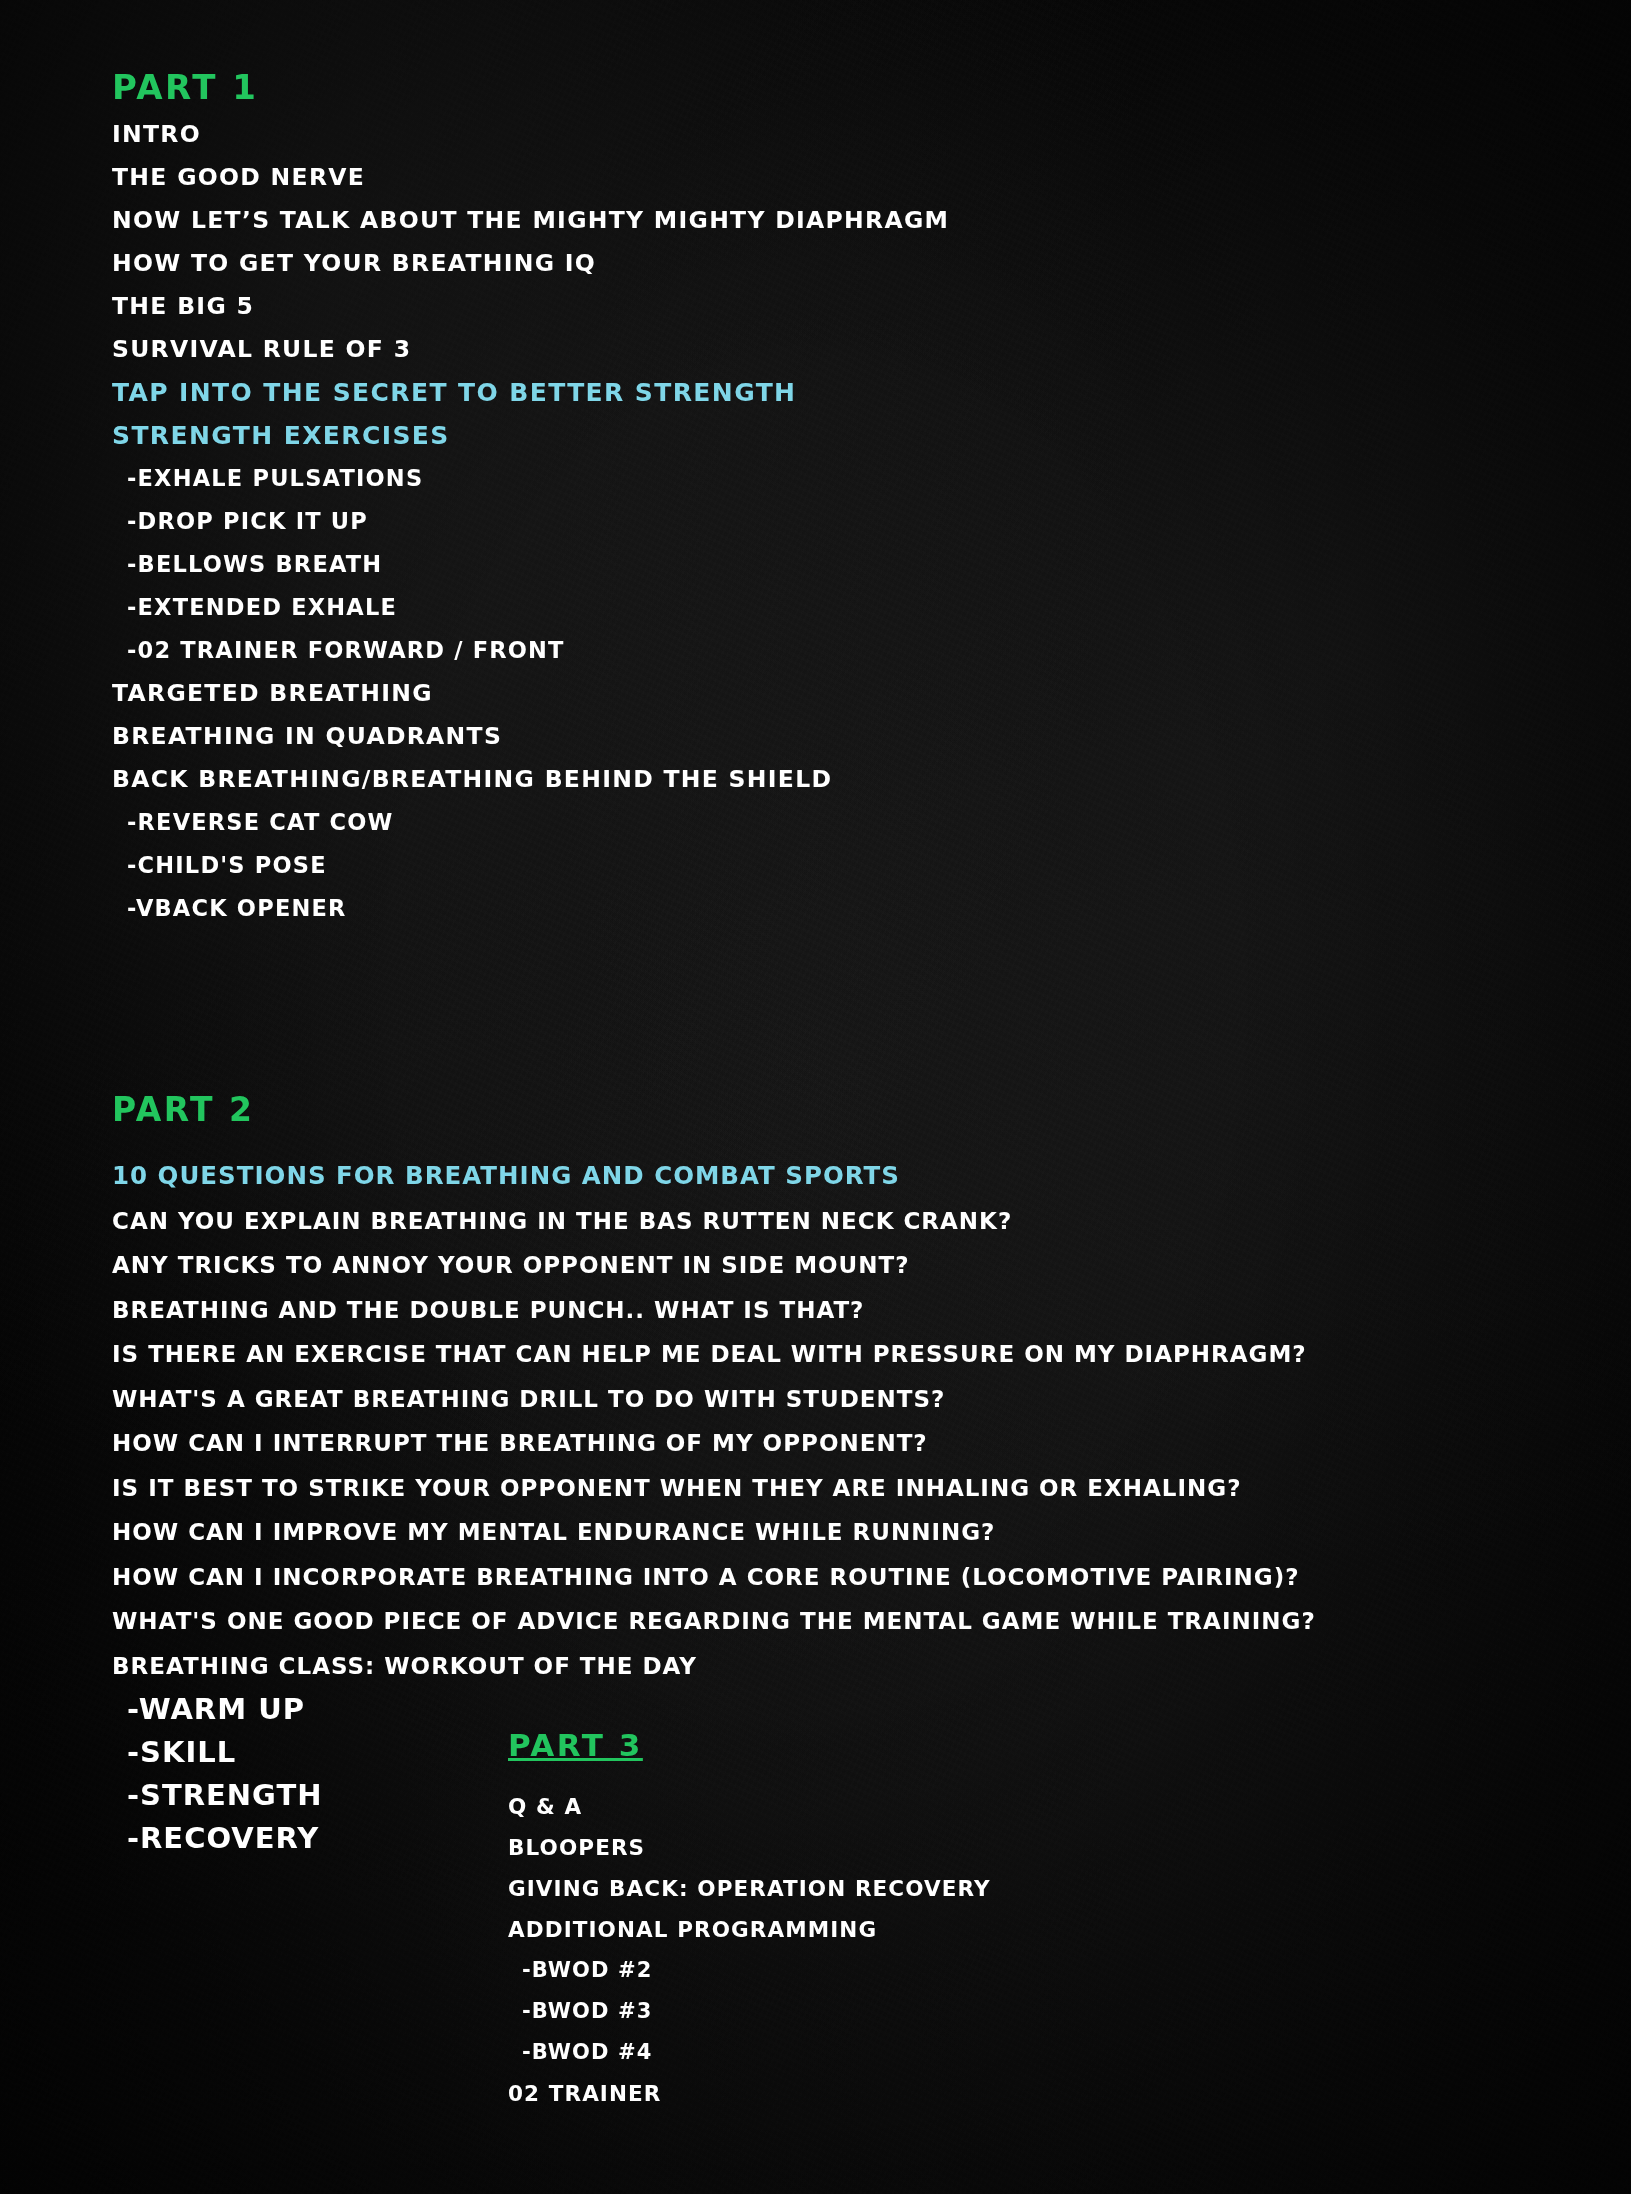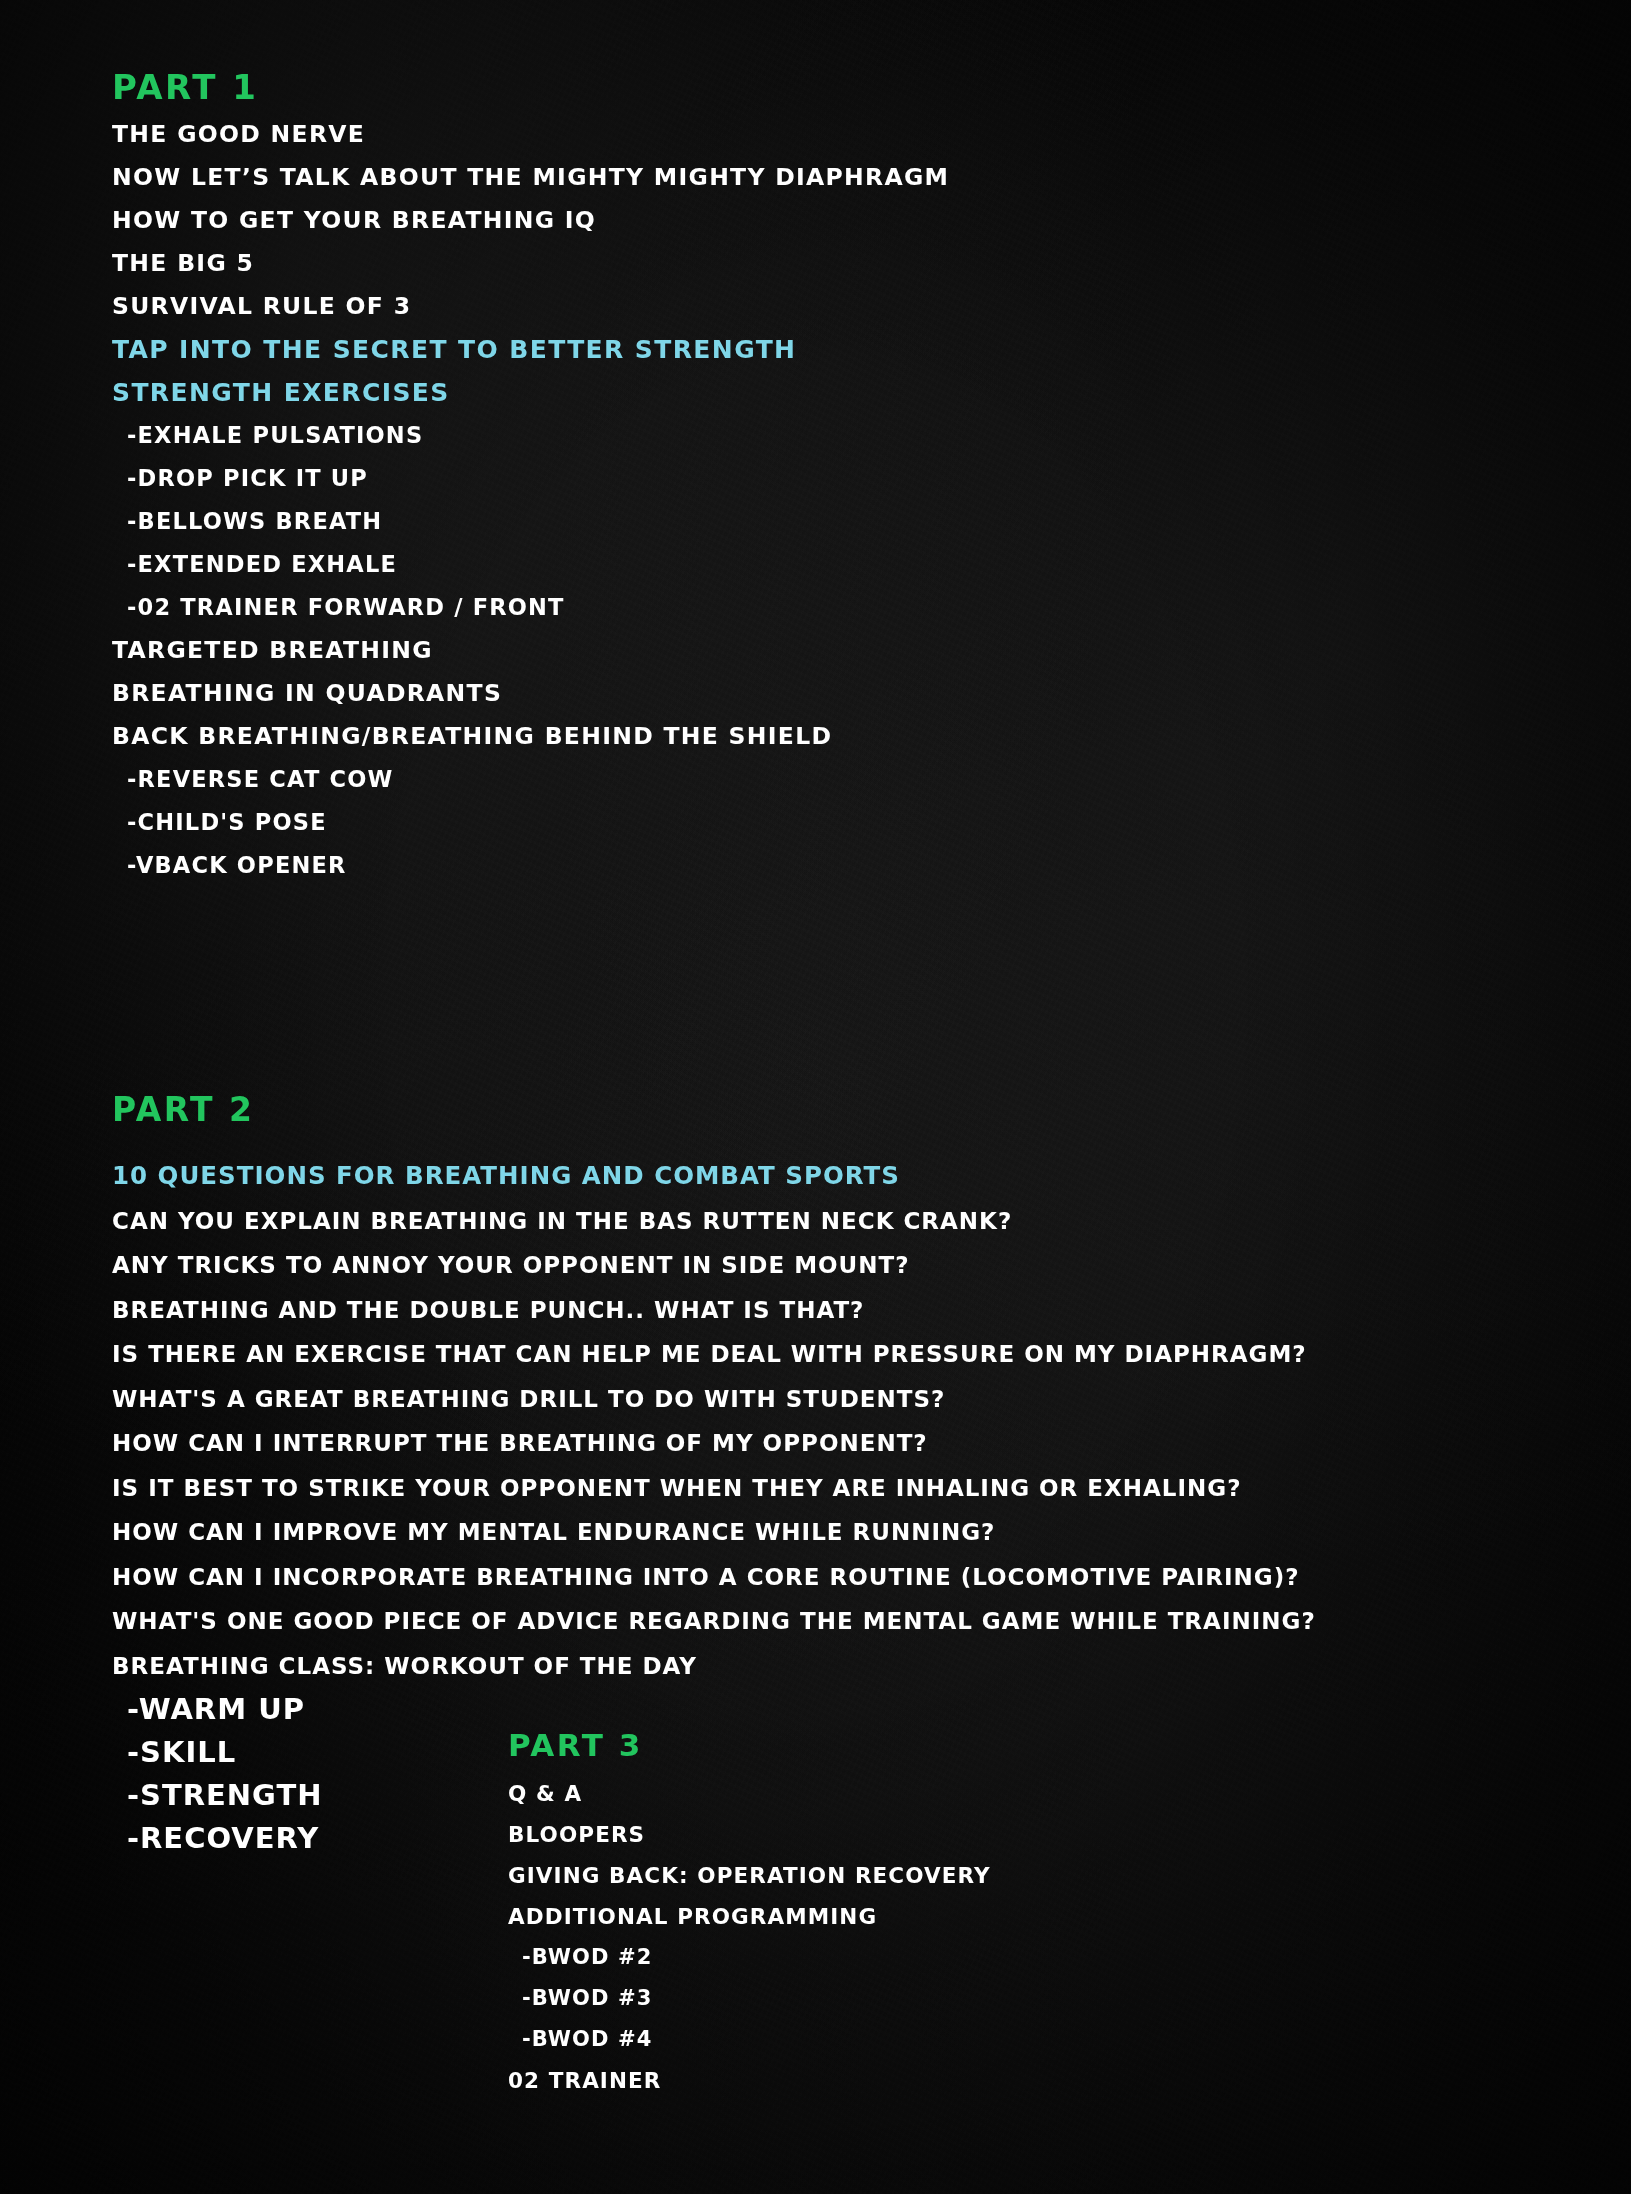--- a/index.html
+++ b/index.html
@@ -78,34 +78,35 @@
   #part1 .line { line-height: 43px; }
 
   
   #part2 { left: 112px; top: 1093px; }
   #part2 .line { font-size: 23px; line-height: 44.5px; letter-spacing: 1.0px; }
   #part2 .line.accent { font-size: 24.5px; margin-top: 28px; }
   #part2 .line.sub { font-size: 29px; line-height: 43px; }
 
   
   #part3 { left: 508px; top: 1730px; }
-  #part3 .part-title { font-size: 31px; margin-bottom: 12px; }
+  #part3 .part-title { font-size: 31px; margin-bottom: 25px; text-decoration: underline; }
   #part3 .line { font-size: 21.5px; line-height: 41px; letter-spacing: 1.1px; }
   #part3 .line.sub { font-size: 21px; padding-left: 14px; }
 </style>
 </head>
 <body>
 
 <div class="bg-texture"></div>
 <div class="vignette"></div>
 
 <div class="content">
 
   <section class="part-block" id="part1">
     <h2 class="part-title">PART 1</h2>
+    <div class="line">INTRO</div>
     <div class="line">THE GOOD NERVE</div>
     <div class="line">NOW LET’S TALK ABOUT THE MIGHTY MIGHTY DIAPHRAGM</div>
     <div class="line">HOW TO GET YOUR BREATHING IQ</div>
     <div class="line">THE BIG 5</div>
     <div class="line">SURVIVAL RULE OF 3</div>
     <div class="line accent">TAP INTO THE SECRET TO BETTER STRENGTH</div>
     <div class="line accent">STRENGTH EXERCISES</div>
     <div class="line sub">-EXHALE PULSATIONS</div>
     <div class="line sub">-DROP PICK IT UP</div>
     <div class="line sub">-BELLOWS BREATH</div>

